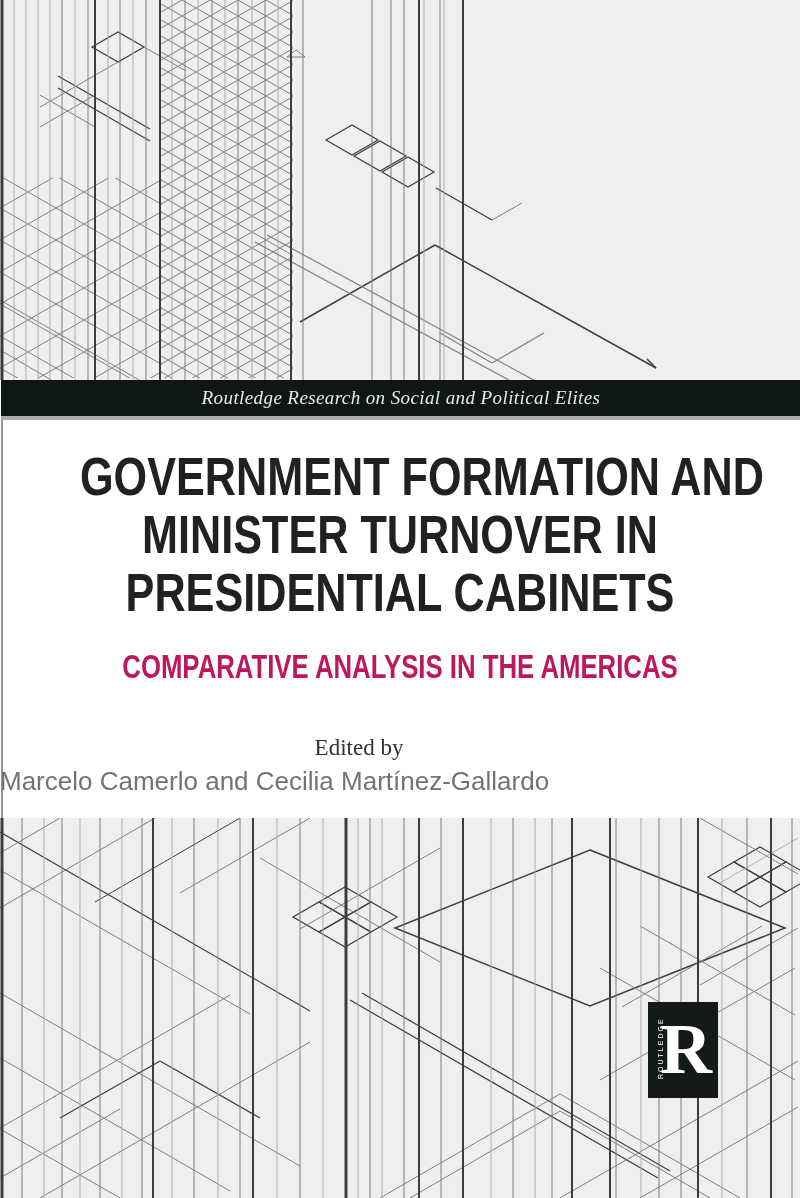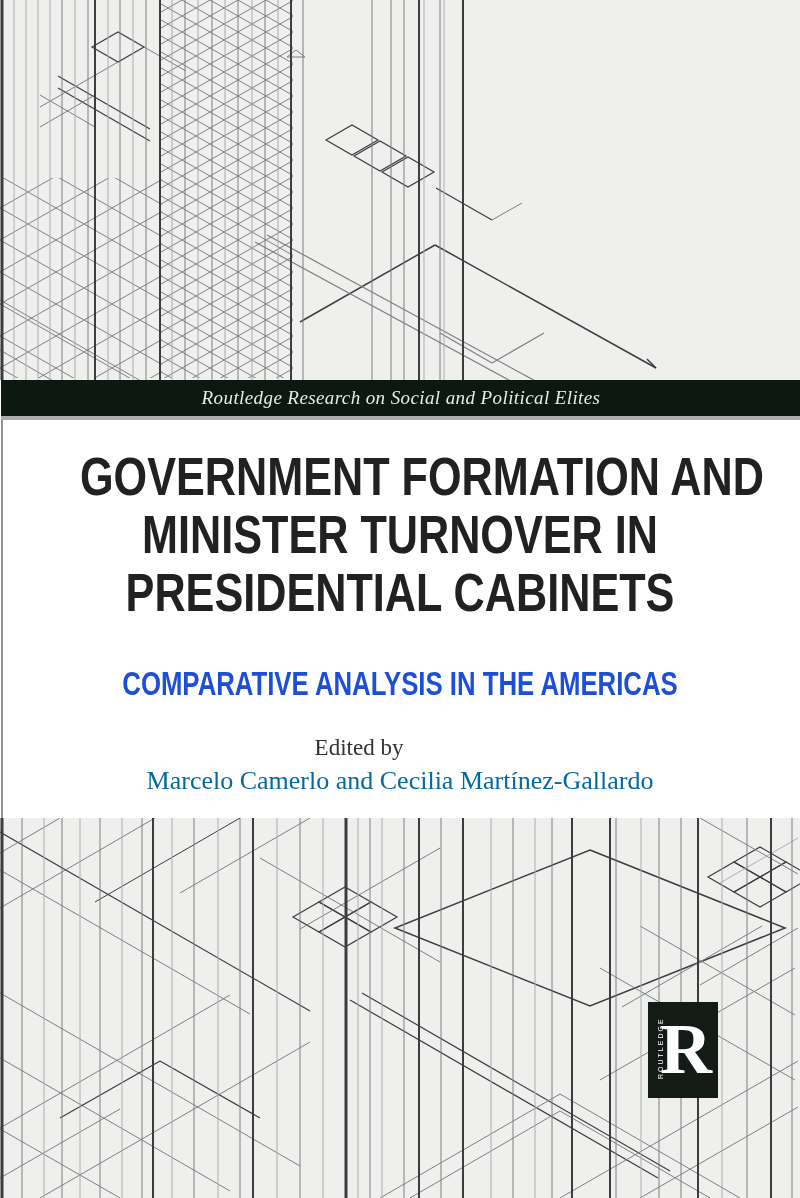--- a/index.html
+++ b/index.html
@@ -26,31 +26,31 @@
   .left-rule{position:absolute;left:1px;top:420px;width:2px;height:398px;background:#8f9593;}
 
   .title{
     position:absolute;left:0;top:447px;width:800px;text-align:center;
     color:var(--title-text,#232021);font-weight:bold;font-size:54px;line-height:58px;
   }
   .title .line{display:block;transform:scaleX(.80);transform-origin:50% 50%;white-space:nowrap;}
 
   .subtitle{
     position:absolute;left:0;top:648px;width:800px;text-align:center;
-    font-weight:bold;font-size:33px;color:#1d4ed8;margin-top:17px;
+    font-weight:bold;font-size:33px;color:#be185d;
   }
   .subtitle .line{display:block;transform:scaleX(.78);transform-origin:50% 50%;white-space:nowrap;}
 
   .edited-by{
     position:absolute;left:0;top:735px;width:718px;text-align:center;
     font-family:"Liberation Serif",serif;font-size:23px;color:#343132;
   }
   .editors{
-    position:absolute;left:0;top:766px;width:800px;text-align:center;
-    font-family:Liberation Serif, serif;font-size:26px;color:#0369a1;
+    position:absolute;left:0;top:766px;width:800px;text-align:left;
+    font-family:Liberation Sans, sans-serif;font-size:26px;color:#737373;
   }
 
   .logo{
     position:absolute;left:648px;top:1002px;width:70px;height:96px;
     background:var(--logo-bg,#141a15);
   }
   .logo .logo-r{
     position:absolute;right:6px;top:8px;
     font-family:"Liberation Serif",serif;font-weight:bold;
     font-size:72px;line-height:78px;color:#ffffff;

